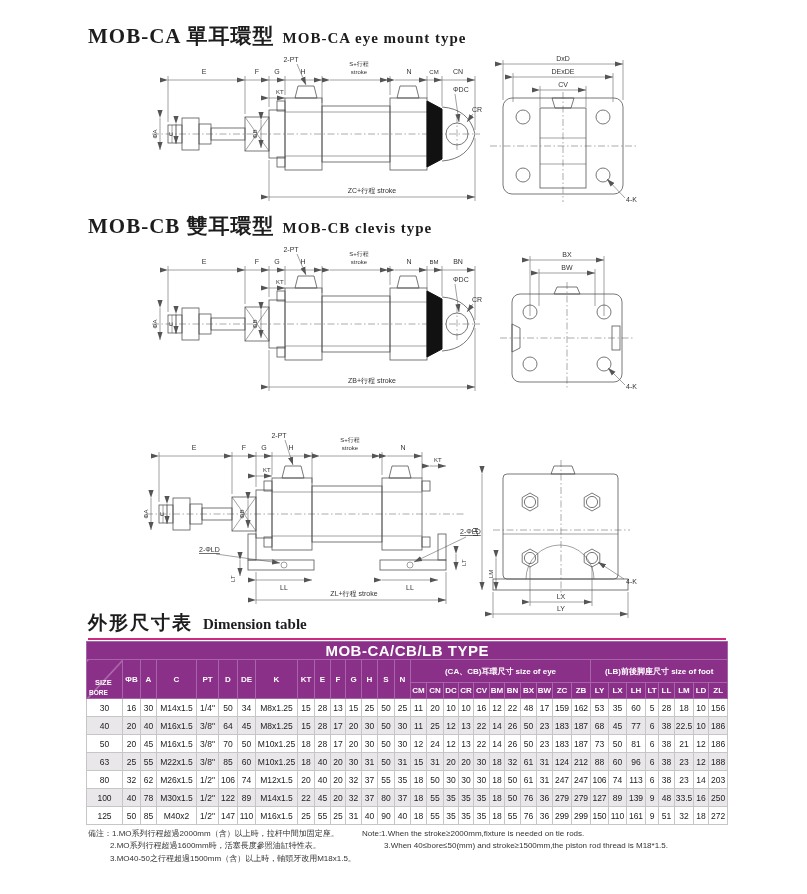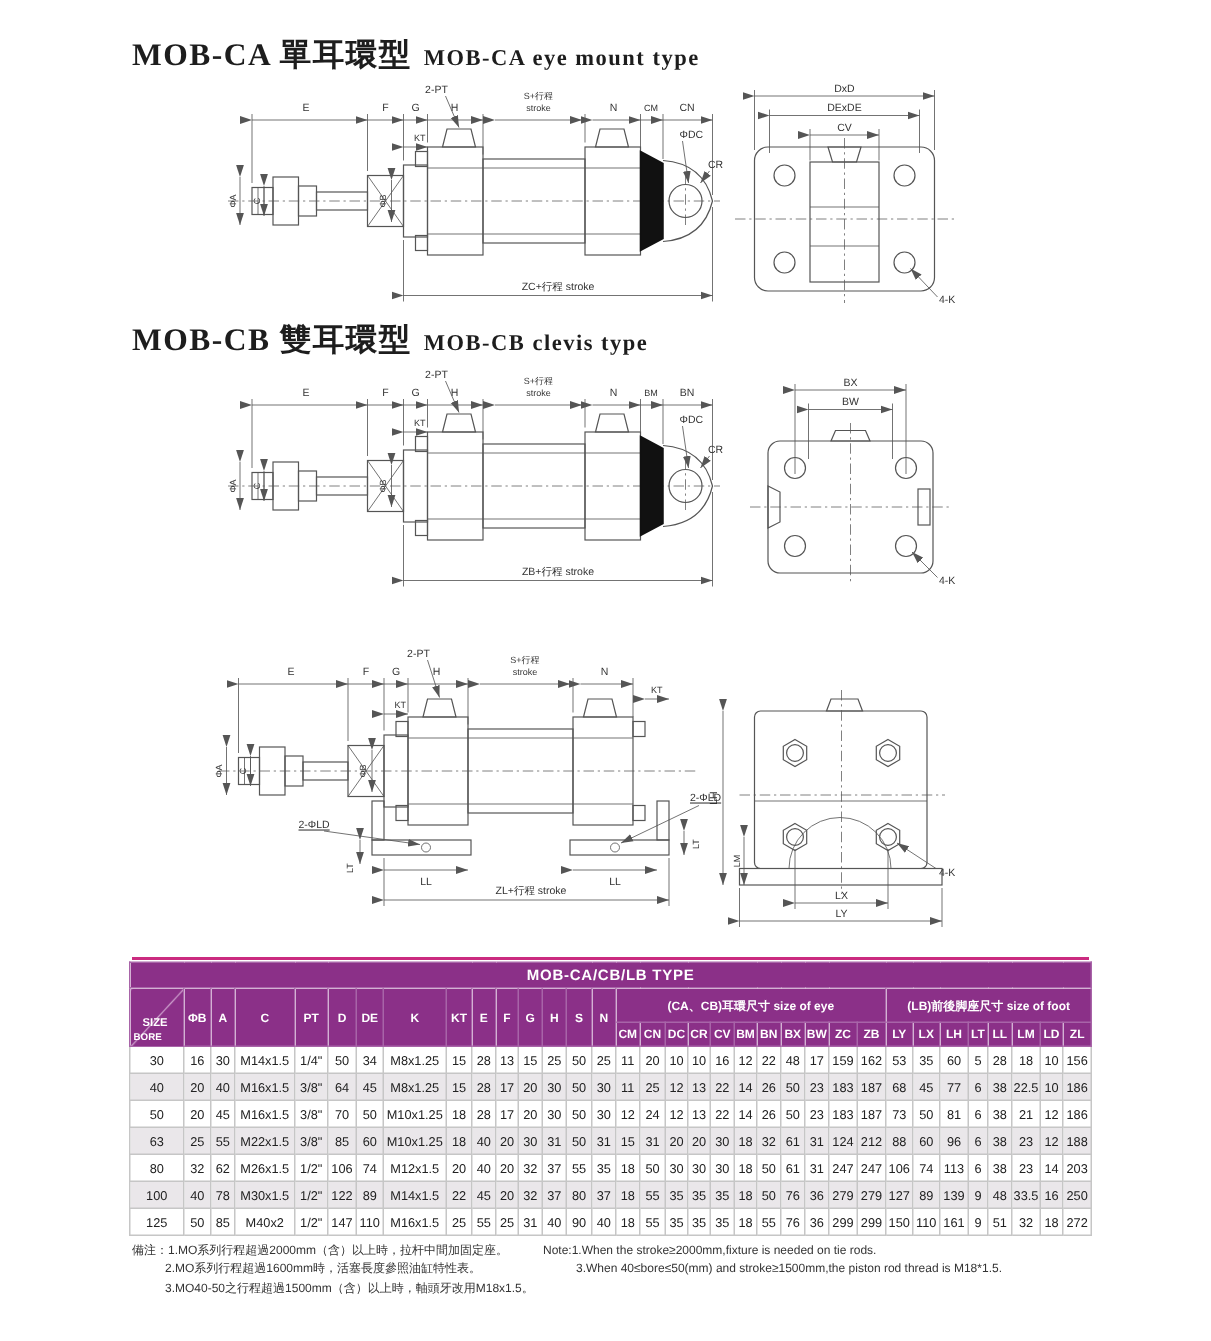--- a/index.html
+++ b/index.html
@@ -17,21 +17,21 @@
   svg .thin{stroke:var(--line);stroke-width:0.55;fill:none;}
   svg .cl{stroke:var(--line);stroke-width:0.5;fill:none;stroke-dasharray:7 2.5 1.5 2.5;}
   svg .dim{stroke:var(--line);stroke-width:0.55;fill:none;}
   svg .blk{fill:#111;stroke:#111;}
   svg text{font-family:"Liberation Sans",sans-serif;font-size:7px;fill:#333;}
   svg text.sm{font-size:6px;}
   
   #dims{position:absolute;border-collapse:collapse;table-layout:fixed;}
   #dims th{background:var(--purple);color:#fff;font-weight:bold;font-size:8px;
            border:1px solid #a864a8;padding:0;white-space:nowrap;overflow:hidden;}
-  #dims th.ttl{font-size:10px;height:16px;letter-spacing:.5px;}
+  #dims th.ttl{font-size:15px;height:16px;letter-spacing:.5px;}
   #dims th.grp{font-size:8px;height:22px;}
   #dims th.sub{height:15px;font-size:8px;}
   #dims th.size-h{position:relative;
      background:linear-gradient(to bottom right,rgba(0,0,0,0) calc(50% - .7px),#d9b3d9,rgba(0,0,0,0) calc(50% + .7px)),var(--purple);}
   #dims th.size-h .s1{position:absolute;top:18px;left:8px;font-size:7.5px;}
   #dims th.size-h .s2{position:absolute;bottom:2px;left:2px;font-size:6.5px;}
   #dims td{font-size:8.5px;color:#222;text-align:center;border:1px solid #c6c6c6;
            padding:0;height:17px;white-space:nowrap;overflow:hidden;background:#fff;}
   #dims tr.alt td{background:var(--rowAlt);}
   .notes{position:absolute;font-size:8px;line-height:1.55;color:#333;white-space:nowrap;}
@@ -41,20 +41,23 @@
 </head>
 <body>
 
 <div id="page">
 
   <div class="sec-title" style="left:88px;top:22px;">
     <span class="zh">MOB-CA 單耳環型</span><span class="en">MOB-CA eye mount type</span>
   </div>
   <div class="sec-title" style="left:88px;top:212px;">
     <span class="zh">MOB-CB 雙耳環型</span><span class="en">MOB-CB clevis type</span>
+  </div>
+  <div class="tbl-title" style="left:88px;top:610px;">
+    <span class="zh">外形尺寸表</span><span class="en">Dimension table</span>
   </div>
   <div id="title-rule" style="left:88px;top:638px;width:638px;"></div>
 
   <svg style="left:150px;top:54px;" width="330" height="152" viewBox="0 0 330 152">
     <defs>
       <marker id="ma" markerWidth="9" markerHeight="6" refX="8" refY="3" orient="auto" markerUnits="userSpaceOnUse">
         <path d="M0,0.4 L8,3 L0,5.6 z" fill="#555"></path>
       </marker>
       <g id="bolt">
         <polygon points="0,-9 7.8,-4.5 7.8,4.5 0,9 -7.8,4.5 -7.8,-4.5" class="ln"></polygon>

